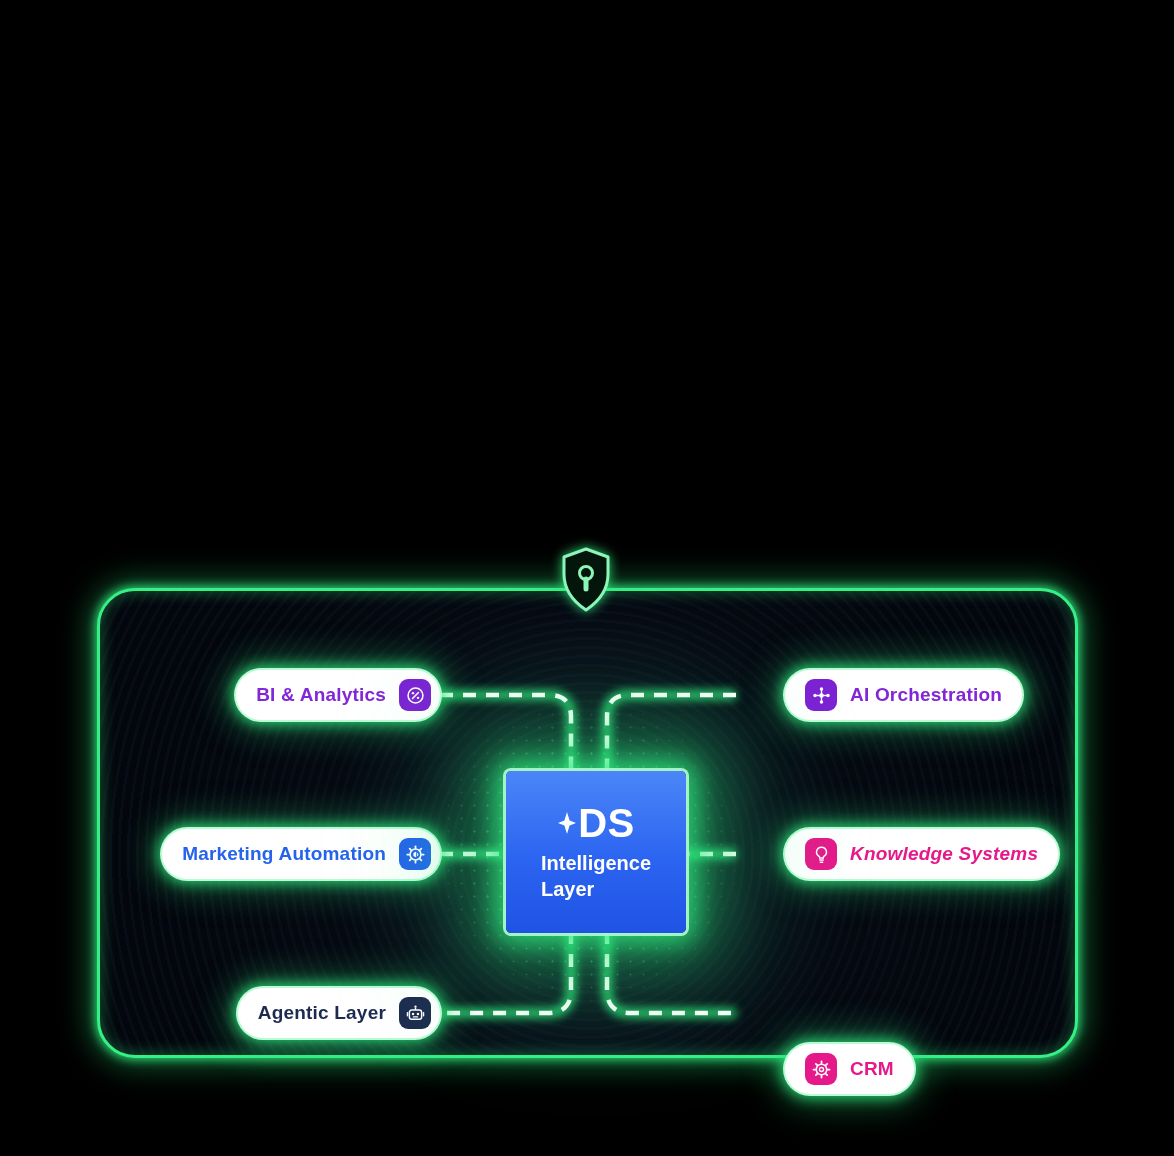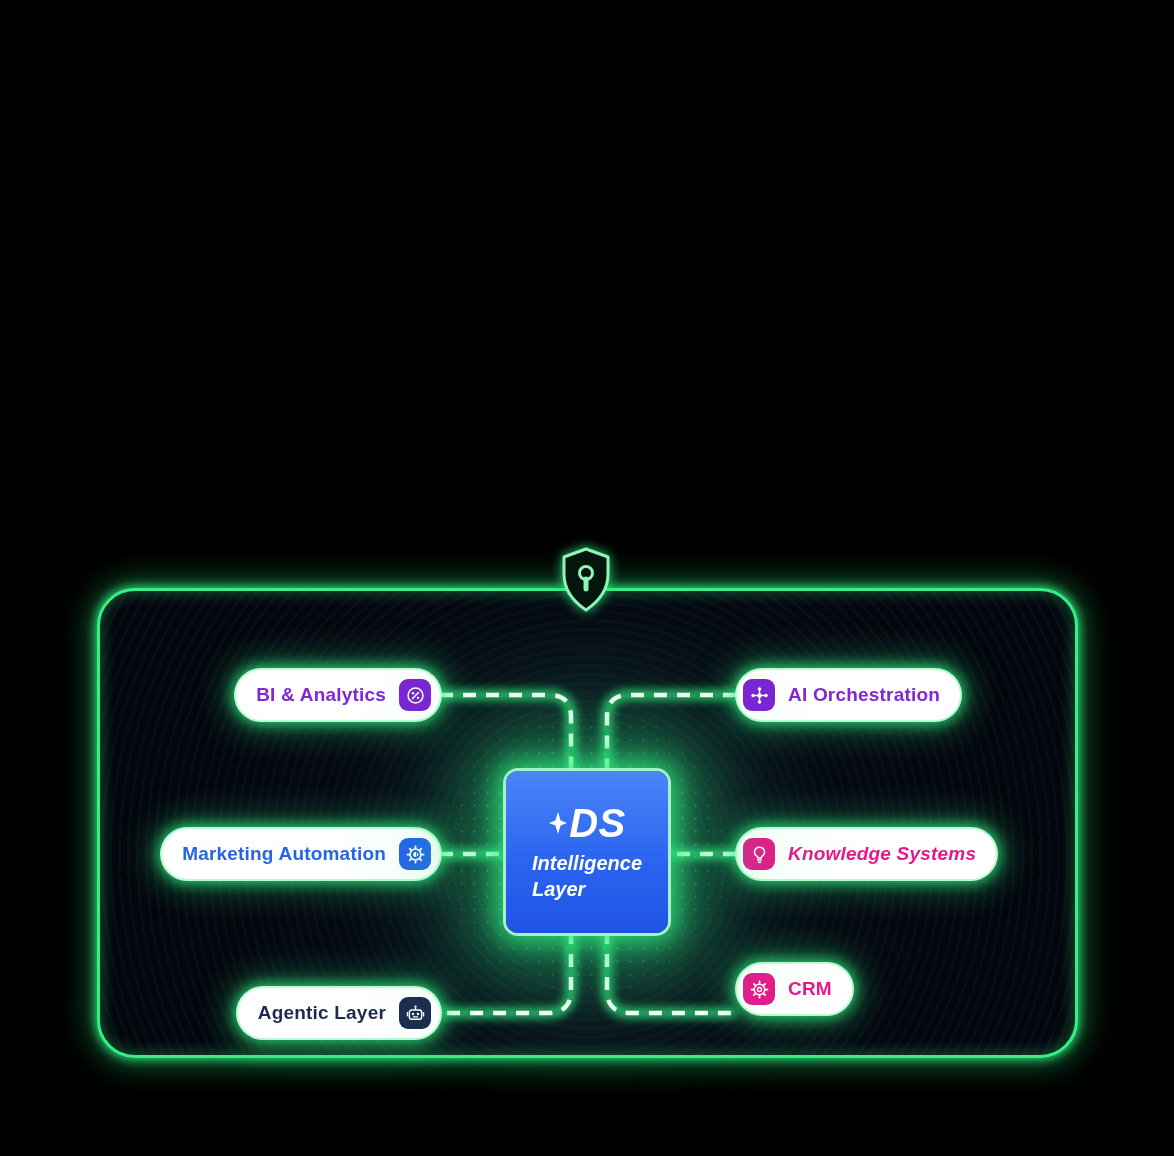--- a/index.html
+++ b/index.html
@@ -35,49 +35,50 @@
   .shield { position:absolute; left:557px; top:546px; z-index:6;
     filter: drop-shadow(0 0 6px rgba(46,232,124,.9)); }
   
   .pill {
     position:absolute; height:50px; display:flex; align-items:center; gap:13px;
     background:#fff; border-radius:25px; z-index:4;
     box-shadow:
       0 0 0 2px rgba(195,255,220,.95),
       0 0 14px 4px rgba(46,232,124,.85),
       0 0 34px 11px rgba(46,232,124,.35);
+    margin-left: 48px;
   }
   .pill.left  { padding:0 9px 0 20px; }
-  .pill.right { padding:0 20px 0 6px;justify-content:flex-end; }
+  .pill.right { padding:0 20px 0 20px;justify-content:flex-end; }
   .pill-label { font-size:19px; font-weight:700; white-space:nowrap; letter-spacing:.2px; }
   .chip {
     width:32px; height:32px; border-radius:9px; flex:0 0 auto;
     display:flex; align-items:center; justify-content:center;
   }
   .c-purple { color:#8326d8; }  .bg-purple { background:#7c22d4; }
   .c-blue   { color:#2563eb; }  .bg-blue   { background:#2563eb; }
   .c-pink   { color:#e6198b; }  .bg-pink   { background:#e6198b; }
   .c-navy   { color:#1d2b50; }  .bg-navy   { background:#1d2b50; }
   #pill-bi        { top:670px; right:734px; }
   #pill-marketing { top:829px; right:734px; }
   #pill-agentic   { top:988px; right:734px; }
   #pill-aio       { top:670px; left:737px; }
   #pill-knowledge { top:829px; left:737px;font-style:italic; }
-  #pill-crm       { top:964px; left:737px; }
+  #pill-crm       { top:1044px; left:737px; }
   
   .hub {
-    position:absolute; left:506px; top:771px; width:162px; height:162px; border-radius:12px;
+    position:absolute; left:506px; top:771px; width:180px; height:162px; border-radius:5px;
     background: linear-gradient(180deg,#4b86f8 0%, #2b64f0 55%, #1f53e4 100%);
     box-shadow:
       0 0 0 3px rgba(172,246,206,.95),
       0 0 26px 10px rgba(46,232,124,.8),
       0 0 70px 34px rgba(46,232,124,.40),
       0 0 130px 60px rgba(46,232,124,.18);
     display:flex; flex-direction:column; align-items:center; justify-content:center;
-    gap:7px; z-index:5; color:#fff;font-style:italic;
+    gap:7px; z-index:5; color:#fff;
   }
   .hub-logo { display:flex; align-items:center; gap:1px; font-size:40px; font-weight:700; letter-spacing:.5px; line-height:1; }
   .hub-label { font-size:20px; font-weight:700; line-height:1.3; }
 </style>
 </head>
 <body>
 
 <div id="stage">
 
   <div class="frame"></div>

